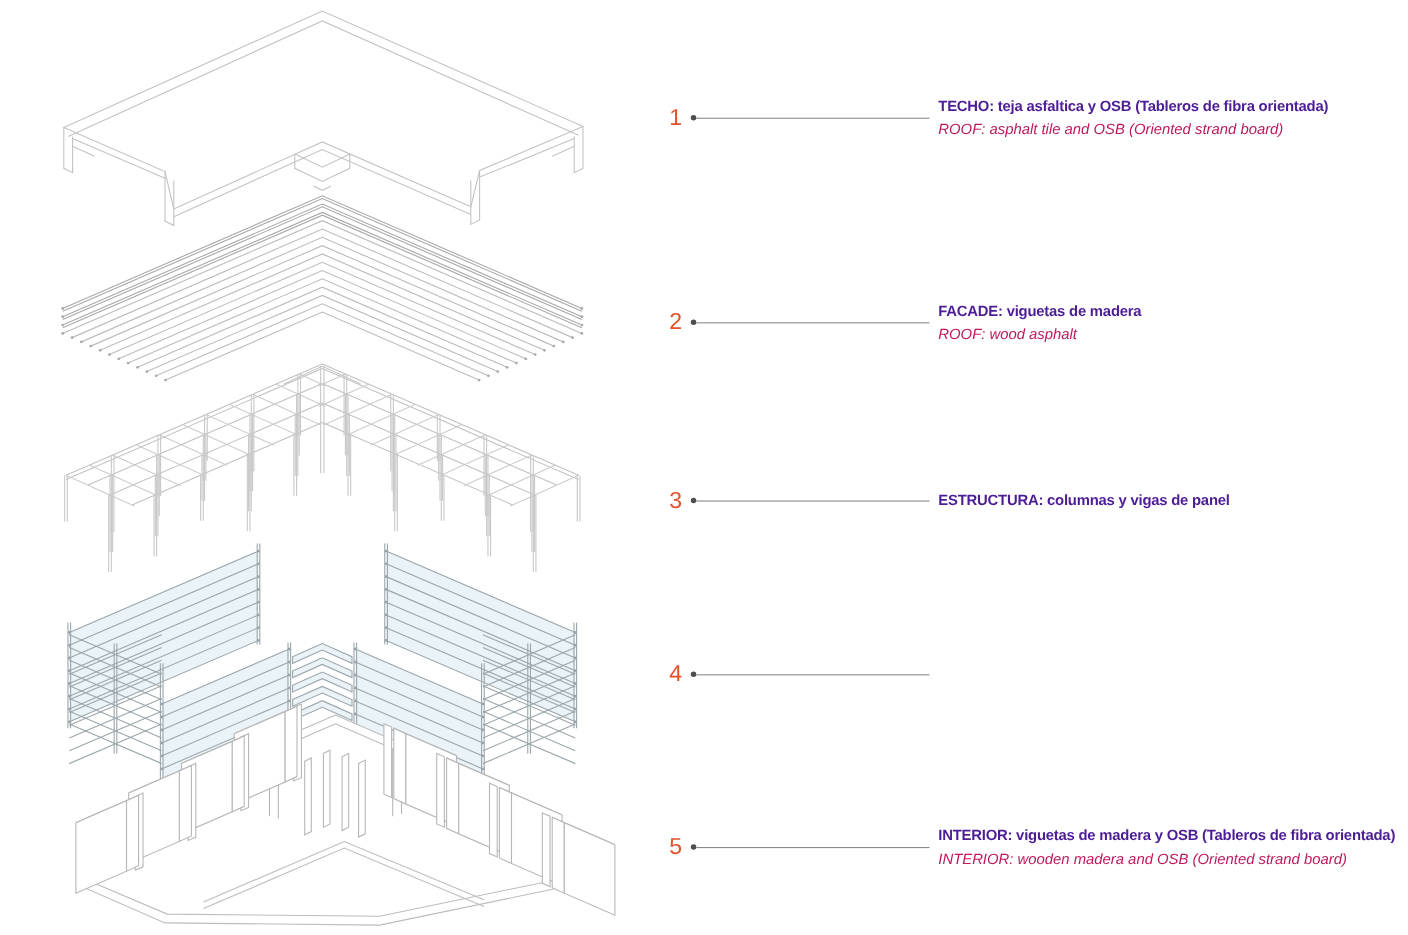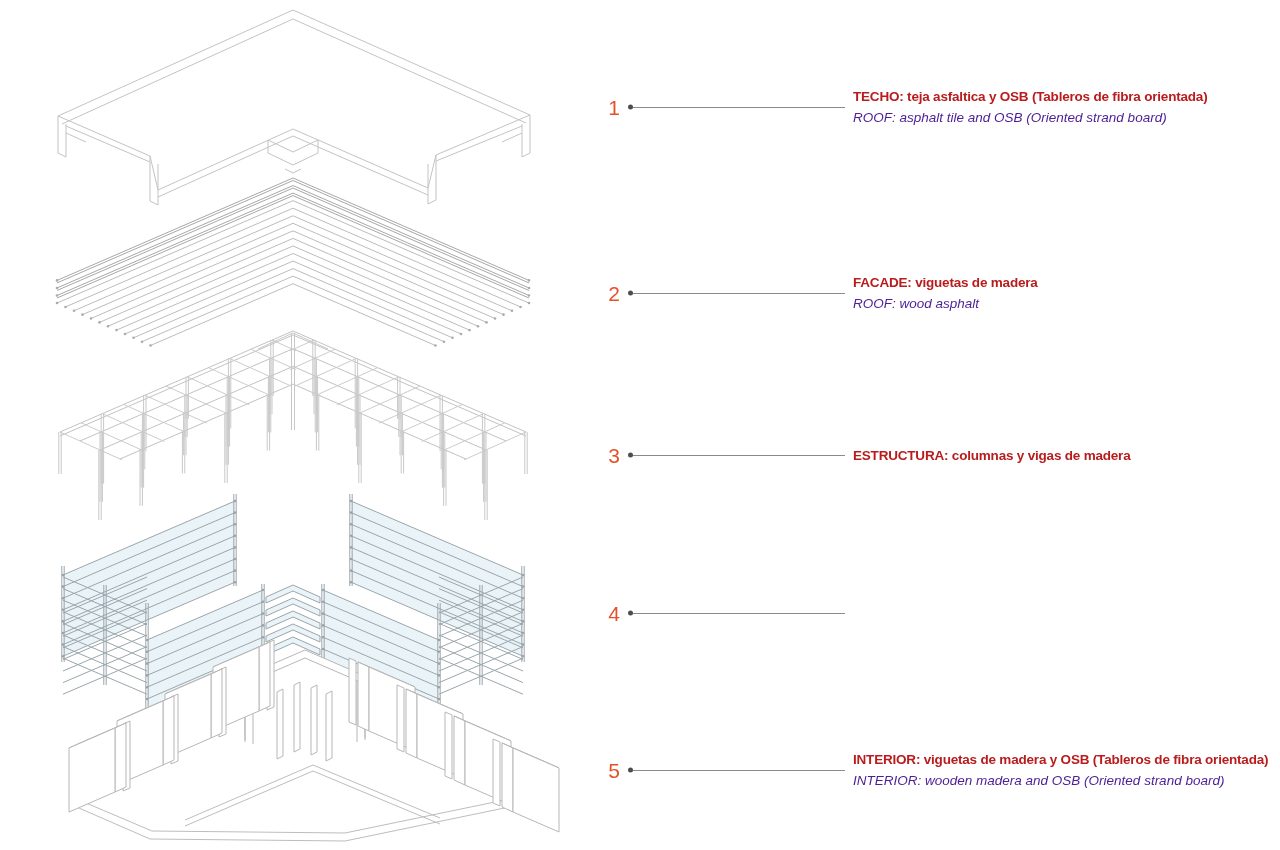--- a/index.html
+++ b/index.html
@@ -6,22 +6,22 @@
   body{width:1280px;height:850px;position:relative;overflow:hidden;
        font-family:"Liberation Sans",sans-serif;}
   #diagram{position:absolute;left:0;top:0;}
   .label-row{position:absolute;left:0;width:1280px;height:68px;}
   .label-num{position:absolute;left:592px;width:28px;top:50%;transform:translateY(-50%);
              text-align:right;font-size:21px;line-height:21px;}
   .leader-dot{position:absolute;left:628px;top:50%;width:5px;height:5px;border-radius:50%;
               background:#4d4d4d;transform:translateY(-50%);}
   .leader-line{position:absolute;left:633px;top:50%;width:212px;height:1px;background:#8a8a8a;}
   .label-text{position:absolute;left:853px;top:50%;transform:translateY(-50%);white-space:nowrap;}
-  .label-es{font-size:13.5px;font-weight:700;letter-spacing:-0.2px;color:#b91c1c;line-height:21px;}
-  .label-en{font-size:13.5px;font-style:italic;color:#4c1d95;line-height:21px;}
+  .label-es{font-size:13.5px;font-weight:700;letter-spacing:-0.2px;color:#4c1d95;line-height:21px;}
+  .label-en{font-size:13.5px;font-style:italic;color:#be185d;line-height:21px;}
 </style>
 </head>
 <body>
 
 <svg id="diagram" width="600" height="850" viewBox="0 0 600 850">
     <g>
       <path d="M58,116 L293,10 L530,115 L436,155 L428,188 L293,129 L158,190 L150,156 Z" fill="#fff" stroke="#c3c3c3" stroke-width="1"></path>
       <path d="M62,124 L293,19 L526,123" fill="none" stroke="#c3c3c3" stroke-width="1"></path>
       <path d="M58,116 L58,153 L66,157 L66,124" fill="none" stroke="#c3c3c3" stroke-width="1"></path>
       <path d="M66,133 L86,142" fill="none" stroke="#c3c3c3" stroke-width="1"></path>
@@ -369,21 +369,21 @@
       <div class="label-text">
         <div class="label-es">FACADE: viguetas de madera</div>
         <div class="label-en">ROOF: wood asphalt</div>
       </div>
     </div>
     <div class="label-row" style="top: 421px;">
       <div class="label-num" style="color: rgb(228, 81, 42);">3</div>
       <div class="leader-dot"></div>
       <div class="leader-line"></div>
       <div class="label-text">
-        <div class="label-es">ESTRUCTURA: columnas y vigas de madera</div>
+        <div class="label-es">ESTRUCTURA: columnas y vigas de panel</div>
       </div>
     </div>
     <div class="label-row" style="top: 579px;">
       <div class="label-num" style="color: rgb(228, 81, 42);">4</div>
       <div class="leader-dot"></div>
       <div class="leader-line"></div>
     </div>
     <div class="label-row" style="top: 736px;">
       <div class="label-num" style="color: rgb(228, 81, 42);">5</div>
       <div class="leader-dot"></div>

